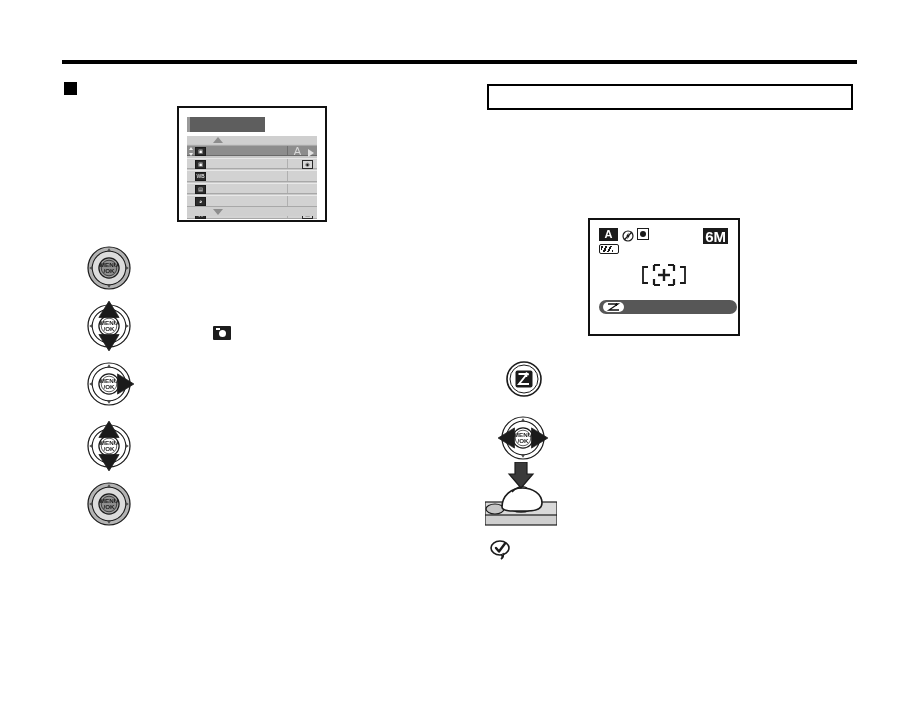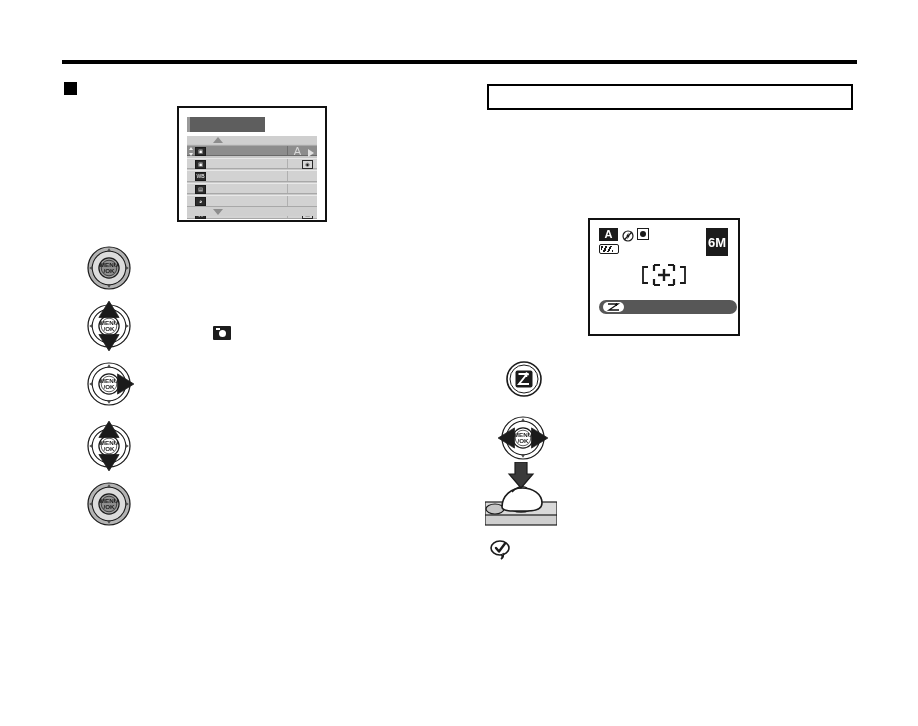--- a/index.html
+++ b/index.html
@@ -248,23 +248,23 @@
     overflow:hidden;
   }
   .lcd-battery i{
     position:absolute; top:1px; left:1px;
     width:12px;height:6px;
     background: repeating-linear-gradient(115deg,#1b1b1b 0 2px,#fff 2px 4px);
   }
   .lcd-quality {
     position: absolute;
     right: 6px; top: 4px;
-    min-width: 20px; height: 28px;
+    min-width: 20px; height: 16px;
     background: #1b1b1b; color:#fff;
-    font-size: 13px; font-weight: bold;
+    font-size: 15px; font-weight: bold;
     display:flex;align-items:center;justify-content:center;
     padding: 0 2px;
     line-height:1;
   }
   .lcd-focus {
     position: absolute;
     left: 50%; top: 48%;
     transform: translate(-50%,-50%);
     width: 46px; height: 26px;
   }

